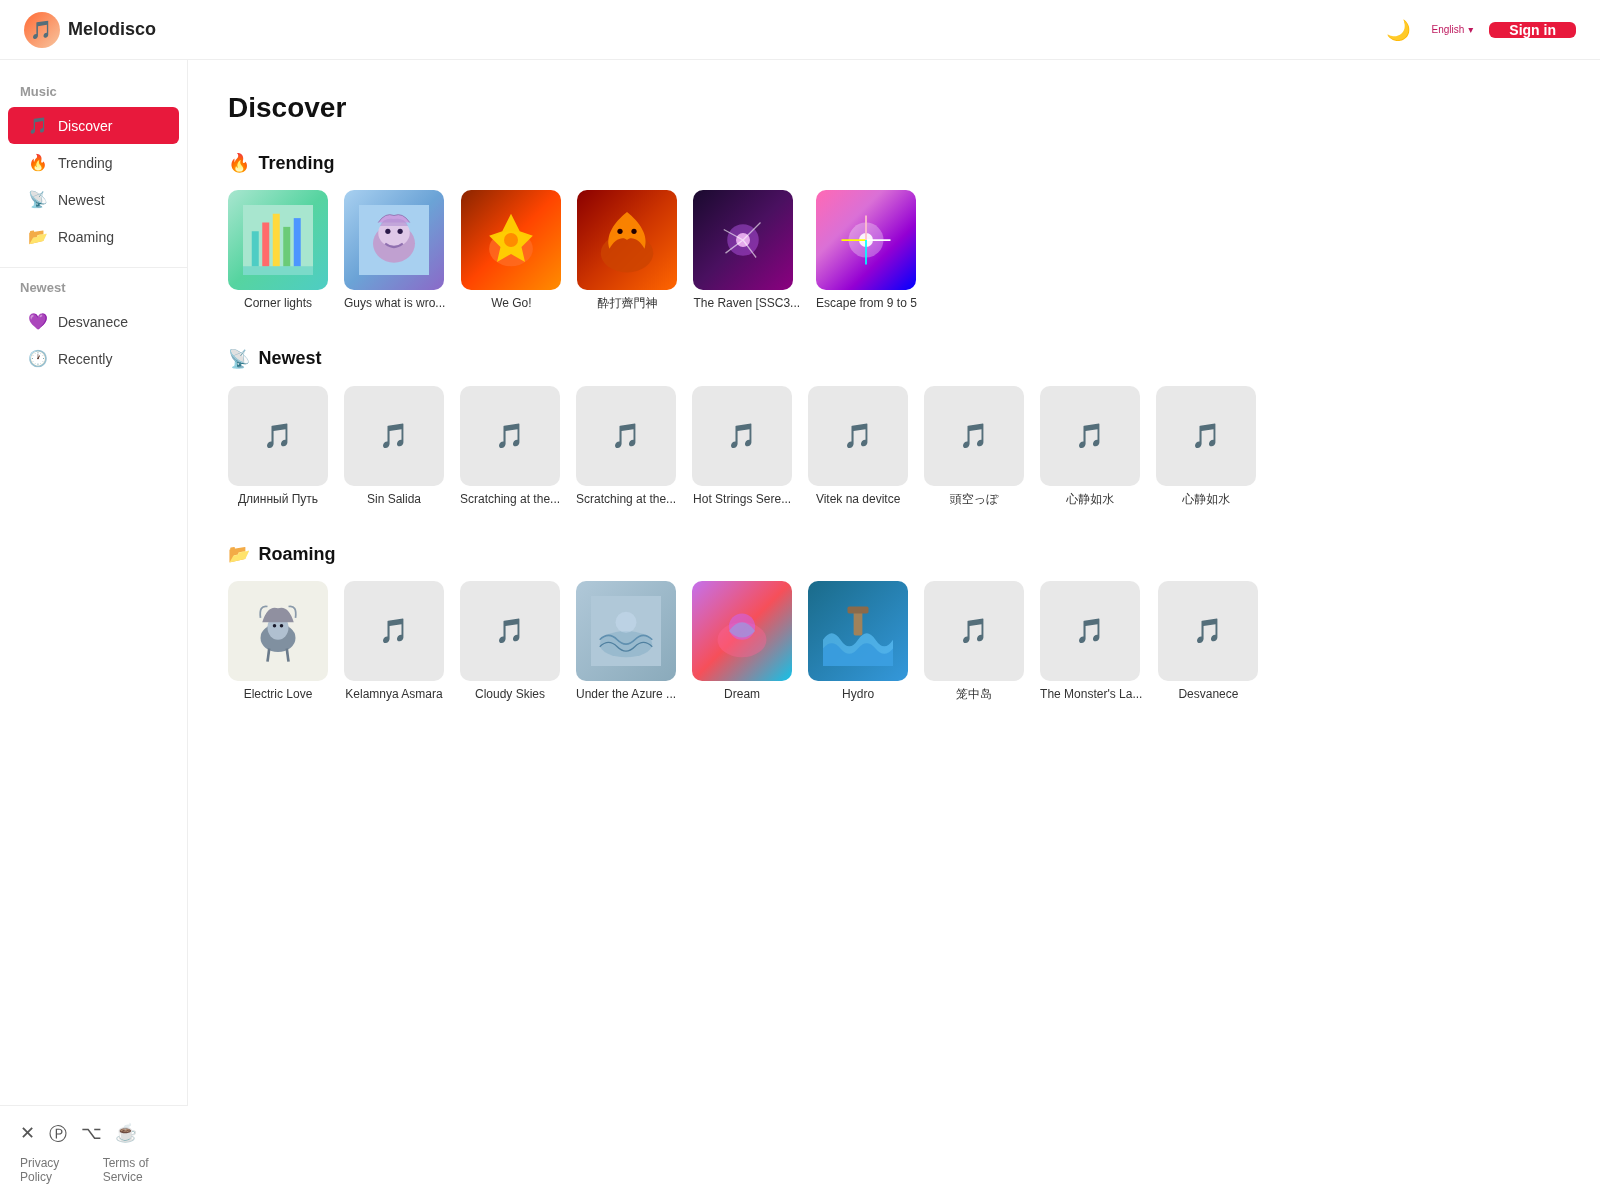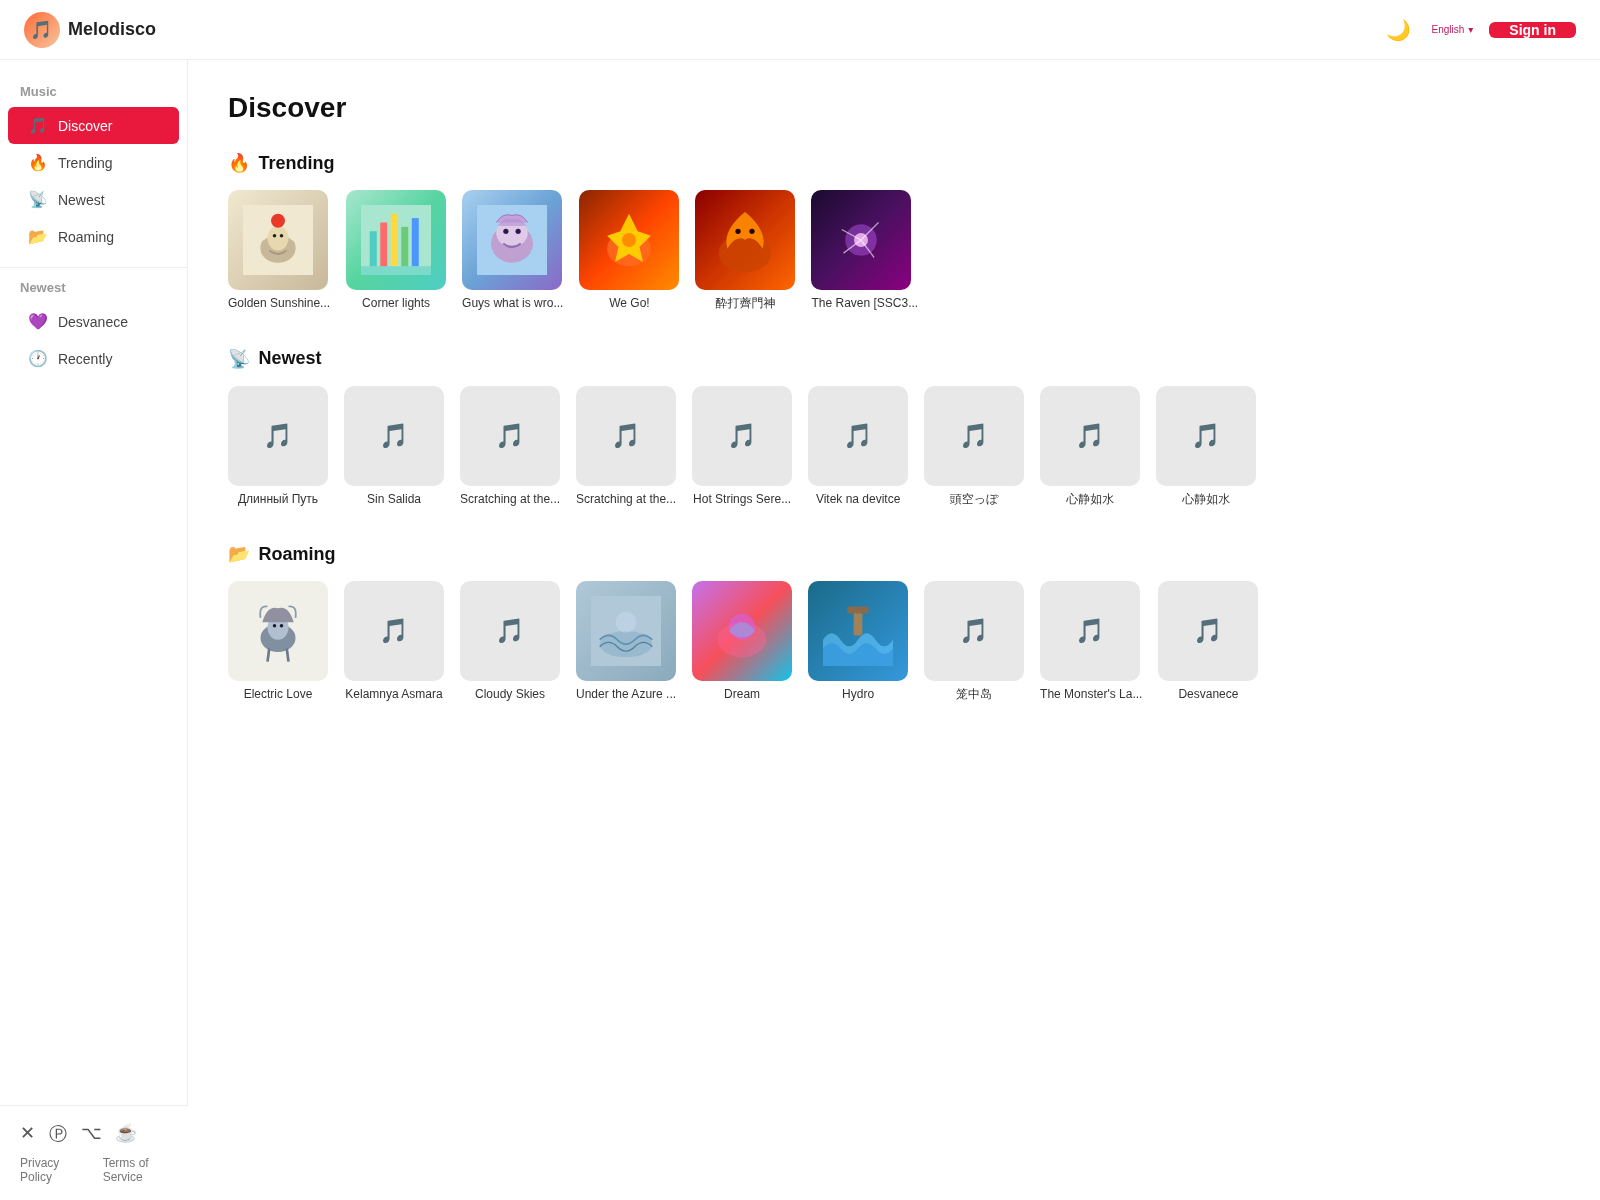--- a/index.html
+++ b/index.html
@@ -197,36 +197,20 @@
   <main class="main">
     <h1 class="page-title">Discover</h1>
 
     <section class="section">
       <div class="section-header">
         <span>🔥</span>
         <span>Trending</span>
       </div>
       <div class="music-grid">
 
-        <div class="music-card">
-          <div class="card-thumb thumb-1">
-            <svg width="70" height="70" viewBox="0 0 80 80">
-                <rect width="80" height="80" fill="#f0e8d0"></rect>
-                <ellipse cx="40" cy="50" rx="20" ry="16" fill="#c8b89a"></ellipse>
-                <ellipse cx="40" cy="38" rx="12" ry="14" fill="#e8d8b0"></ellipse>
-                <circle cx="36" cy="35" r="2" fill="#222"></circle>
-                <circle cx="44" cy="35" r="2" fill="#222"></circle>
-                <path d="M30 52 Q40 60 50 52" stroke="#a89880" stroke-width="2" fill="none"></path>
-                <ellipse cx="25" cy="48" rx="5" ry="8" fill="#c8b89a"></ellipse>
-                <ellipse cx="55" cy="48" rx="5" ry="8" fill="#c8b89a"></ellipse>
-                <circle cx="40" cy="18" r="8" fill="#e8392a"></circle>
-              </svg>
-          </div>
-          <div class="card-label">Golden Sunshine...</div>
-        </div>
 
 
         <div class="music-card">
           <div class="card-thumb thumb-3">
             <svg width="70" height="70" viewBox="0 0 80 80">
                 <rect width="80" height="80" fill="#a8e6cf"></rect>
                 <rect x="10" y="30" width="8" height="40" fill="#4ecdc4"></rect>
                 <rect x="22" y="20" width="8" height="50" fill="#ff6b6b"></rect>
                 <rect x="34" y="10" width="8" height="60" fill="#ffd93d"></rect>
                 <rect x="46" y="25" width="8" height="45" fill="#6bcb77"></rect>
@@ -282,20 +266,33 @@
             <svg width="70" height="70" viewBox="0 0 80 80">
                 <rect width="80" height="80" fill="none"></rect>
                 <circle cx="40" cy="40" r="18" fill="rgba(200,100,255,0.4)"></circle>
                 <circle cx="40" cy="40" r="8" fill="rgba(255,200,255,0.8)"></circle>
                 <path d="M40,40 L60,20 M40,40 L55,60 M40,40 L20,55 M40,40 L18,28" stroke="white" stroke-width="1.5" opacity="0.6"></path>
               </svg>
           </div>
           <div class="card-label">The Raven [SSC3...</div>
         </div>
 
+        <div class="music-card">
+          <div class="card-thumb" style="background: linear-gradient(135deg, #ff69b4, #da70d6, #9400d3, #0000ff);">
+            <svg width="70" height="70" viewBox="0 0 80 80">
+                <circle cx="40" cy="40" r="20" fill="rgba(255,255,255,0.3)"></circle>
+                <circle cx="40" cy="40" r="8" fill="white" opacity="0.9"></circle>
+                <line x1="40" y1="40" x2="68" y2="40" stroke="white" stroke-width="2"></line>
+                <line x1="40" y1="40" x2="12" y2="40" stroke="yellow" stroke-width="2"></line>
+                <line x1="40" y1="40" x2="40" y2="12" stroke="pink" stroke-width="2"></line>
+                <line x1="40" y1="40" x2="40" y2="68" stroke="cyan" stroke-width="2"></line>
+              </svg>
+          </div>
+          <div class="card-label">Escape from 9 to 5</div>
+        </div>
 
       </div>
     </section>
 
     <section class="section">
       <div class="section-header">
         <span>📡</span>
         <span>Newest</span>
       </div>
       <div class="music-grid">

